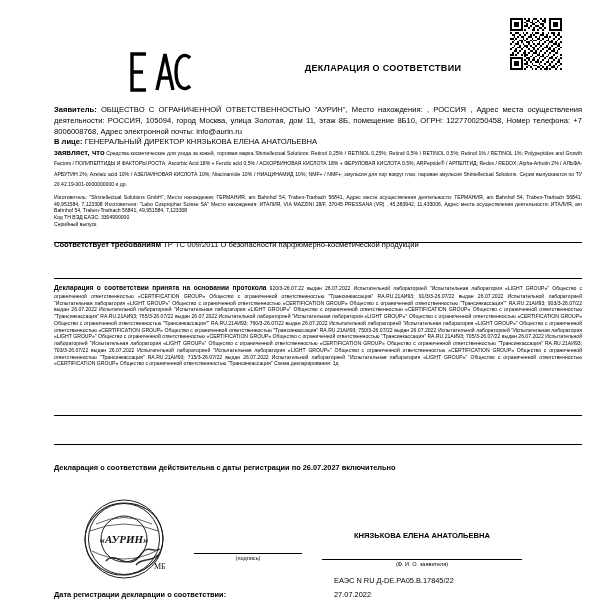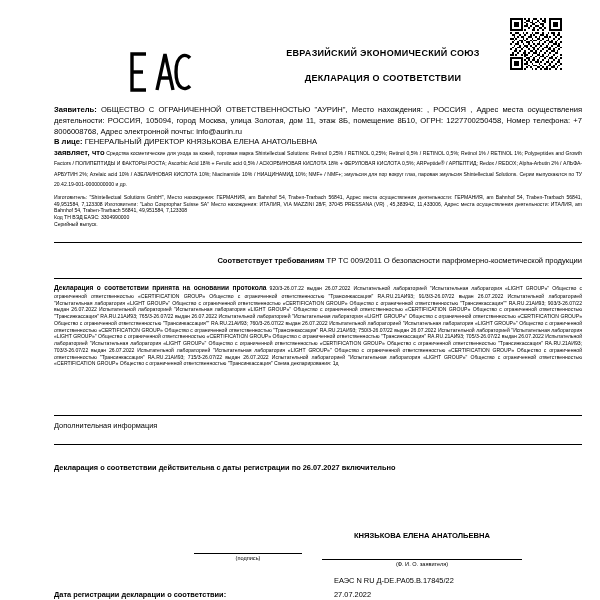--- a/index.html
+++ b/index.html
@@ -94,24 +94,24 @@
     text-align: justify;
     color: #000;
   }
   .manuf {
     top: 186px;
     font-size: 5.1px;
     line-height: 1.32;
     text-align: justify;
   }
   .requirements {
-    top: 248px;
+    top: 232px;
     font-size: 7.6px;
     line-height: 1.4;
-    text-align: right;
+    text-align: left;
   }
   .protocol {
     top: 276px;
     font-size: 5.1px;
     line-height: 1.33;
     text-align: justify;
   }
   .addinfo {
     top: 413px;
     font-size: 7.4px;
@@ -461,21 +461,20 @@
       <svg width="70" height="44" viewBox="0 0 70 44">
         <g fill="none" stroke="#000" stroke-width="3.4">
           <path d="M20 4 L6 4 L6 22 L6 40 L20 40 M6 22 L17 22"></path>
           <path d="M31 40 L39 4 L47 40 M34.5 28 L43.5 28"></path>
           <path d="M64 8 C60 3.5 50 3.5 50 22 C50 40.5 60 40.5 64 36"></path>
         </g>
       </svg>
     </div>
 
     <div class="head">
-      <div class="l1">ЕВРАЗИЙСКИЙ ЭКОНОМИЧЕСКИЙ СОЮЗ</div>
       <div class="l2">ДЕКЛАРАЦИЯ О СООТВЕТСТВИИ</div>
     </div>
 
     <div class="block applicant">
       <span class="lbl">Заявитель:</span><span> ОБЩЕСТВО С ОГРАНИЧЕННОЙ ОТВЕТСТВЕННОСТЬЮ "АУРИН", Место нахождения: , РОССИЯ , Адрес места осуществления деятельности: РОССИЯ, 105094, город Москва, улица Золотая, дом 11, этаж 8Б, помещение 8Б10, ОГРН: 1227700250458, Номер телефона: +7 8006008768, Адрес электронной почты: info@aurin.ru</span>
       <div>
         <span class="lbl">В лице:</span><span> ГЕНЕРАЛЬНЫЙ ДИРЕКТОР КНЯЗЬКОВА ЕЛЕНА АНАТОЛЬЕВНА</span>
       </div>
     </div>
 
@@ -496,31 +495,49 @@
     </div>
 
     <div class="hr r2"></div>
 
     <div class="block protocol">
       <span style="font-weight:bold;font-size:6.6px">Декларация о соответствии принята на основании протокола</span><span> 920/3-26.07.22 выдан 26.07.2022 Испытательной лабораторией "Испытательная лаборатория «LIGHT GROUP»" Общество с ограниченной ответственностью «CERTIFICATION GROUP» Общество с ограниченной ответственностью "Трансинкассация" RA.RU.21AИ93; 91/3/3-26.07/22 выдан 26.07.2022 Испытательной лабораторией "Испытательная лаборатория «LIGHT GROUP»" Общество с ограниченной ответственностью «CERTIFICATION GROUP» Общество с ограниченной ответственностью "Трансинкассация"" RA.RU.21AИ93; 903/3-26.07/22 выдан 26.07.2022 Испытательной лабораторией "Испытательная лаборатория «LIGHT GROUP»" Общество с ограниченной ответственностью «CERTIFICATION GROUP» Общество с ограниченной ответственностью "Трансинкассация" RA.RU.21AИ93; 765/3-26.07/22 выдан 26.07.2022 Испытательной лабораторией "Испытательная лаборатория «LIGHT GROUP»" Общество с ограниченной ответственностью «CERTIFICATION GROUP» Общество с ограниченной ответственностью "Трансинкассация"" RA.RU.21AИ93; 760/3-26.07/22 выдан 26.07.2022 Испытательной лабораторией "Испытательная лаборатория «LIGHT GROUP»" Общество с ограниченной ответственностью «CERTIFICATION GROUP» Общество с ограниченной ответственностью "Трансинкассация" RA.RU.21AИ93; 750/3-26.07/22 выдан 26.07.2022 Испытательной лабораторией "Испытательная лаборатория «LIGHT GROUP»" Общество с ограниченной ответственностью «CERTIFICATION GROUP» Общество с ограниченной ответственностью "Трансинкассация" RA.RU.21AИ93; 705/3-26.07/22 выдан 26.07.2022 Испытательной лабораторией "Испытательная лаборатория «LIGHT GROUP»" Общество с ограниченной ответственностью «CERTIFICATION GROUP» Общество с ограниченной ответственностью "Трансинкассация" RA.RU.21AИ93; 703/3-26.07/22 выдан 26.07.2022 Испытательной лабораторией "Испытательная лаборатория «LIGHT GROUP»" Общество с ограниченной ответственностью «CERTIFICATION GROUP» Общество с ограниченной ответственностью "Трансинкассация" RA.RU.21AИ93; 715/3-26.07/22 выдан 26.07.2022 Испытательной лабораторией "Испытательная лаборатория «LIGHT GROUP»" Общество с ограниченной ответственностью «CERTIFICATION GROUP» Общество с ограниченной ответственностью "Трансинкассация" Схема декларирования: 1д</span>
     </div>
 
     <div class="hr r3"></div>
 
-    <div class="block addinfo">
-      <span>Дополнительная информация</span>
-    </div>
 
     <div class="hr r4"></div>
 
     <div class="block validity">
       <span>Декларация о соответствии действительна с даты регистрации по 26.07.2027 включительно</span>
     </div>
 
     <div class="sign-wrap">
+      <div class="stamp">
+        <svg width="96" height="96" viewBox="0 0 96 96">
+          <g fill="none" stroke="#1b1b1b" stroke-width="1">
+            <circle cx="48" cy="48" r="39"></circle>
+            <circle cx="48" cy="48" r="35.5"></circle>
+            <circle cx="48" cy="48" r="23"></circle>
+            <ellipse cx="48" cy="48" rx="39" ry="36" transform="rotate(-8 48 48)"></ellipse>
+          </g>
+          <g stroke="#1b1b1b" stroke-width="0.8" fill="none" opacity="0.85">
+            <path d="M14 40 Q48 26 82 40"></path>
+            <path d="M16 60 Q48 76 80 60"></path>
+            <path d="M20 33 Q48 20 76 33"></path>
+          </g>
+          <text x="48" y="52" font-family="'Liberation Serif', serif" font-size="11" font-style="italic" font-weight="bold" text-anchor="middle" fill="#111">«АУРИН»</text>
+          <g stroke="#1b1b1b" stroke-width="1.4" fill="none" opacity="0.9">
+            <path d="M30 70 C40 58 52 84 66 62 C72 54 78 62 84 58"></path>
+            <path d="M60 74 C66 66 74 72 82 64"></path>
+          </g>
+          <text x="78" y="78" font-family="'Liberation Serif', serif" font-size="8" fill="#111">МБ</text>
+        </svg>
+      </div>
       <div class="sig-line"></div>
       <div class="sig-cap">(подпись)</div>
       <div class="signer-name">КНЯЗЬКОВА ЕЛЕНА АНАТОЛЬЕВНА</div>
       <div class="signer-line"></div>
       <div class="signer-cap">(Ф. И. О. заявителя)</div>
     </div>
 
     <div class="regline reg1">
       <span class="v">ЕАЭС N RU Д-DE.РА05.В.17845/22</span>
     </div>

